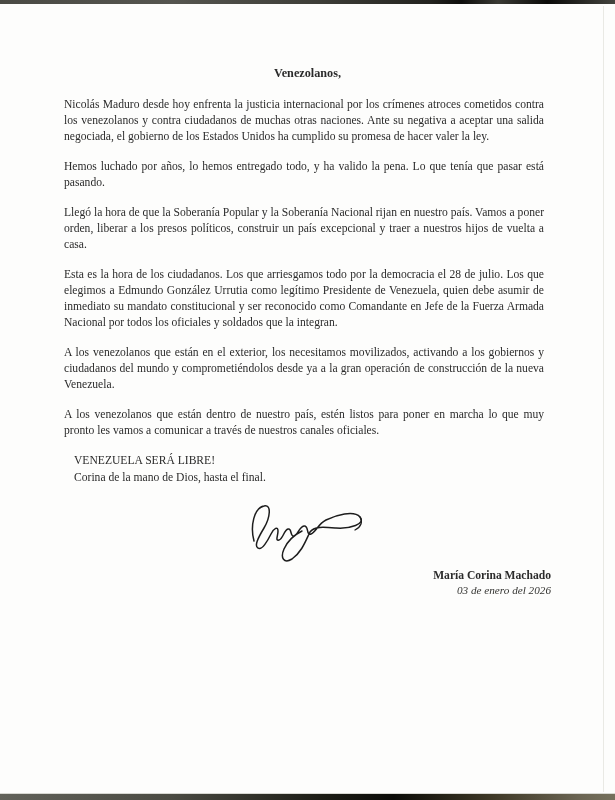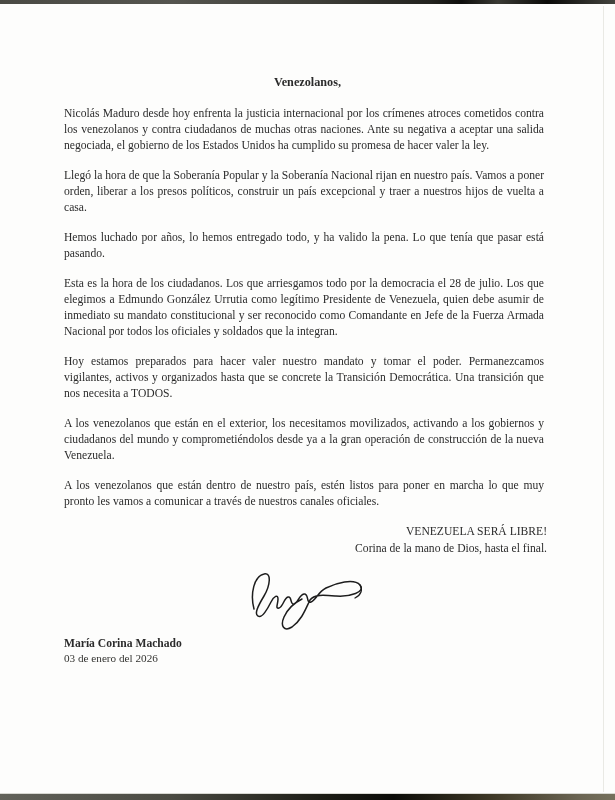--- a/index.html
+++ b/index.html
@@ -50,72 +50,72 @@
     top: 62px;
     color: #2b2b2b;
     font-size: 11.6px;
     line-height: 16px;
   }
   .letter-title {
     text-align: center;
     font-weight: bold;
     font-size: 12.2px;
     line-height: 16px;
-    margin: 12px 0 16px 0;
+    margin: 3px 0 16px 0;
   }
   .paragraphs p {
     margin: 0 7px 14px 0;
     text-align: justify;
   }
   .closing {
-    margin: 4px;
-    text-align: right;
+    margin: 10px;
+    text-align: left;
   }
   .closing div {
     line-height: 16.5px;
   }
   .signature {
     display: block;
     margin: 7px auto 0 auto;
     width: 132px;
     height: 70px;
   }
   .sig-block {
-    text-align: left;
+    text-align: right;
     margin-top: 2px;
   }
   .sig-name {
     font-weight: bold;
     font-size: 11.6px;
     line-height: 15px;
   }
   .sig-date {
     font-size: 11.2px;
     line-height: 15px;
     color: #333330;
+    font-style: italic;
   }
 </style>
 </head>
 <body>
 
 <div class="photo">
   <div class="edge-top"></div>
 
   <div class="letter">
 
     <div class="letter-title">
       <div>Venezolanos,</div>
     </div>
 
     <div class="paragraphs">
         <p>Nicolás Maduro desde hoy enfrenta la justicia internacional por los crímenes atroces cometidos contra los venezolanos y contra ciudadanos de muchas otras naciones. Ante su negativa a aceptar una salida negociada, el gobierno de los Estados Unidos ha cumplido su promesa de hacer valer la ley.</p>
+        <p>Hemos luchado por años, lo hemos entregado todo, y ha valido la pena. Lo que tenía que pasar está pasando.</p>
         <p>Llegó la hora de que la Soberanía Popular y la Soberanía Nacional rijan en nuestro país. Vamos a poner orden, liberar a los presos políticos, construir un país excepcional y traer a nuestros hijos de vuelta a casa.</p>
-        <p>Hemos luchado por años, lo hemos entregado todo, y ha valido la pena. Lo que tenía que pasar está pasando.</p>
         <p>Esta es la hora de los ciudadanos. Los que arriesgamos todo por la democracia el 28 de julio. Los que elegimos a Edmundo González Urrutia como legítimo Presidente de Venezuela, quien debe asumir de inmediato su mandato constitucional y ser reconocido como Comandante en Jefe de la Fuerza Armada Nacional por todos los oficiales y soldados que la integran.</p>
-        <p>Hoy estamos preparados para hacer valer nuestro mandato y tomar el poder. Permanezcamos vigilantes, activos y organizados hasta que se concrete la Transición Democrática. Una transición que nos necesita a TODOS.</p>
         <p>A los venezolanos que están en el exterior, los necesitamos movilizados, activando a los gobiernos y ciudadanos del mundo y comprometiéndolos desde ya a la gran operación de construcción de la nueva Venezuela.</p>
         <p>A los venezolanos que están dentro de nuestro país, estén listos para poner en marcha lo que muy pronto les vamos a comunicar a través de nuestros canales oficiales.</p>
       </div>
 
     <div class="closing">
       <div>VENEZUELA SERÁ LIBRE!</div>
       <div>Corina de la mano de Dios, hasta el final.</div>
     </div>
 
     <svg class="signature" viewBox="0 0 132 70" xmlns="http://www.w3.org/2000/svg">

